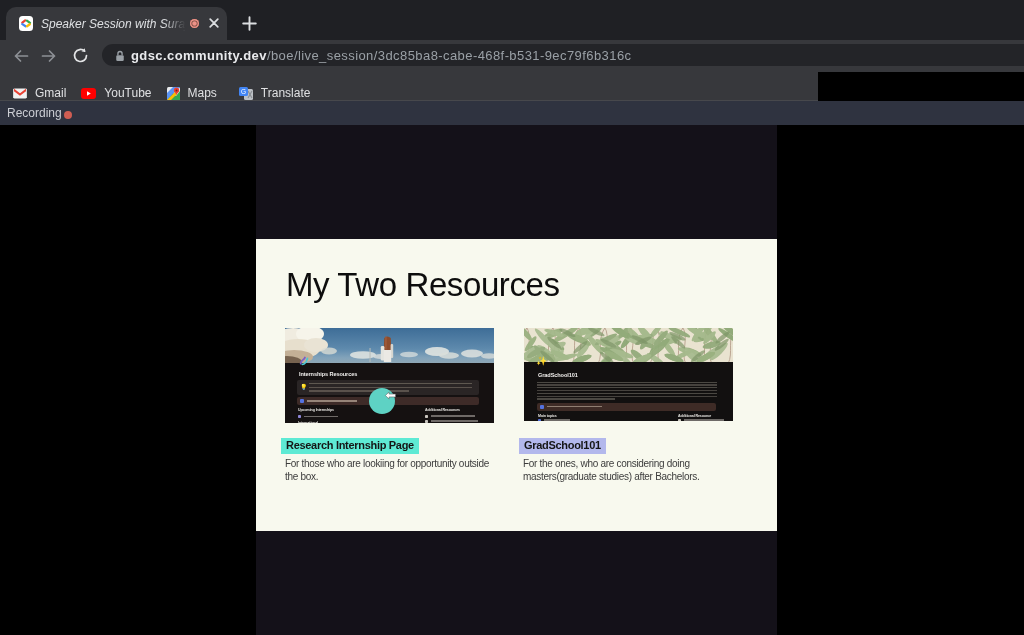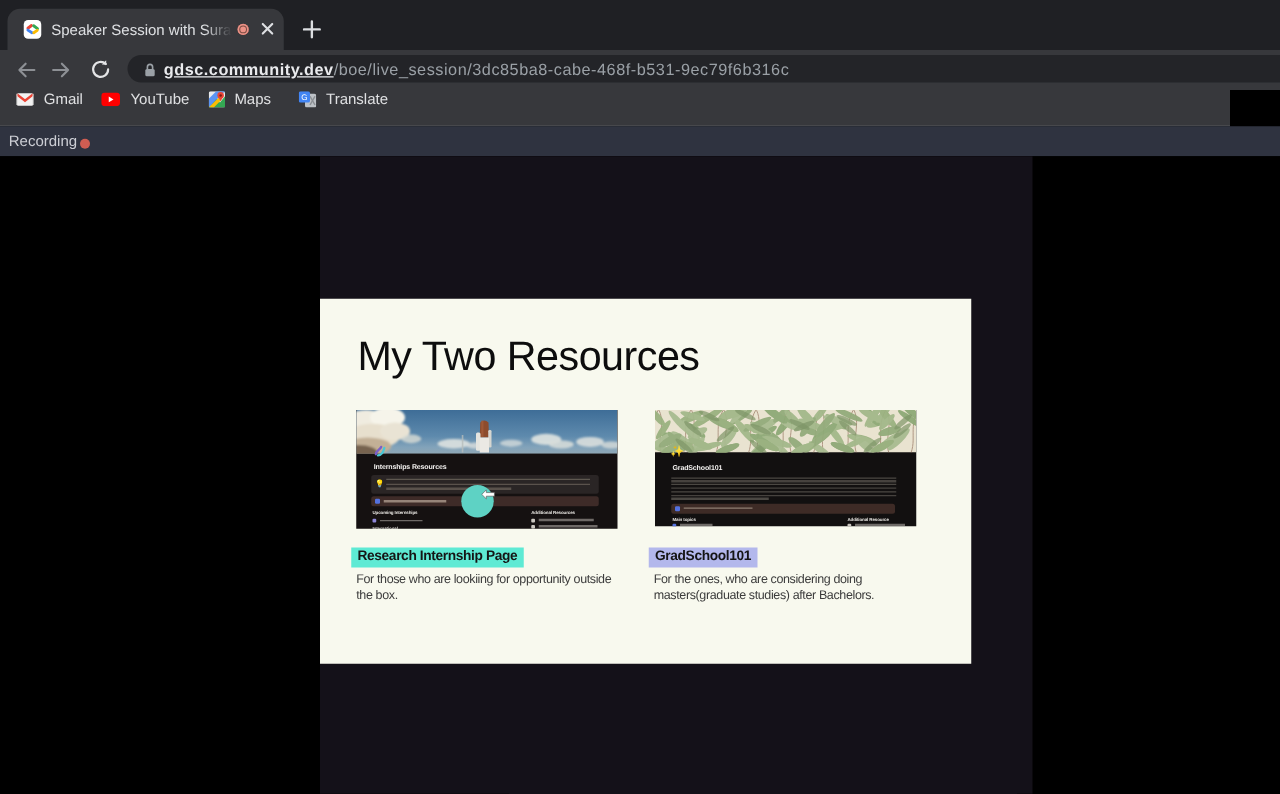--- a/index.html
+++ b/index.html
@@ -1,36 +1,36 @@
 <!DOCTYPE html>
 <html><head>
 <meta charset="utf-8">
 <style>
 * { margin:0; padding:0; box-sizing:border-box; }
 html,body { width:1024px; height:635px; overflow:hidden; background:#000; font-family:"Liberation Sans",sans-serif; }
 
 #frame { position:absolute; left:0; top:0; width:1024px; height:40px; background:#1f2024; }
-#tab { position:absolute; left:6px; top:7px; width:221px; height:33px; background:#37383c; border-radius:10px 10px 0 0; }
+#tab { position:absolute; left:6px; top:7px; width:221px; height:33px; background:#37383c; border-radius:10px 10px 0 0;font-style:italic; }
 #tab .fav { position:absolute; left:13px; top:9px; width:14px; height:15px; background:#fff; border-radius:3.5px; }
 #tab .title { position:absolute; left:35px; top:10px; width:149px; font-size:12px; color:#dee0e3; white-space:nowrap; overflow:hidden;
   -webkit-mask-image:linear-gradient(to right,#000 82%,transparent 97%); mask-image:linear-gradient(to right,#000 82%,transparent 97%); }
 #tab .recdot { position:absolute; left:184px; top:12px; width:9px; height:9px; border-radius:50%; background:#ec9287; box-shadow: inset 0 0 0 1.4px #ec9287, inset 0 0 0 2.2px rgba(100,62,54,0.85); }
 #newtab { position:absolute; left:242px; top:16px; width:15px; height:15px; }
 #toolbar { position:absolute; left:0; top:40px; width:1024px; height:32px; background:#37383c; }
 #pill { position:absolute; left:102px; top:4px; width:930px; height:22px; background:#232428; border-radius:11px 0 0 11px; }
 #pill .url { position:absolute; left:29px; top:4px; font-size:13px; color:#9aa0a6; white-space:nowrap; letter-spacing:0.42px; }
-#pill .url b { color:#e9eaed; font-weight:700;text-decoration:underline; }
-#bookmarks { position:absolute; left:0; top:72px; width:984px; height:29px; background:#37383c; border-bottom:1px solid #47484c; display:flex; align-items:flex-start; }
+#pill .url b { color:#e9eaed; font-weight:700; }
+#bookmarks { position:absolute; left:0; top:72px; width:818px; height:29px; background:#37383c; border-bottom:1px solid #47484c; display:flex; align-items:flex-end; }
 #bookmarks .bm { display:flex; align-items:center; font-size:12px; color:#dfe0e2; }
 #recbar { position:absolute; left:0; top:101px; width:1024px; height:24px; background:#2f3340; }
 #recbar span { position:absolute; left:7px; top:5px; font-size:12px; color:#ccced4; }
 #recbar i { position:absolute; left:64px; top:10px; width:8px; height:8px; border-radius:50%; background:#cf5d52; }
 
 #content { position:absolute; left:0; top:125px; width:1024px; height:510px; background:#000; }
-#screen { position:absolute; left:256px; top:0; width:570px; height:510px; background:#141119; }
+#screen { position:absolute; left:256px; top:0; width:521px; height:510px; background:#141119; }
 #slide { position:absolute; left:0; top:114px; width:521px; height:292px; background:#f8f9ee; color:#111; }
 #slide h1 { position:absolute; left:30px; top:27px; font-size:33px; font-weight:500; letter-spacing:-0.4px; color:#0d0d0d; }
 .shot { position:absolute; top:89px; width:209px; background:#151111; overflow:hidden; }
 #shotL { left:29px; height:95px; }
 #shotR { left:268px; height:93px; background:#121010; }
 .cover { position:absolute; left:0; top:0; width:209px; }
 .label { position:absolute; top:199px; height:15.5px; font-size:11px; font-weight:700; letter-spacing:-0.3px; color:#151515; line-height:15.5px; padding:0 5px; white-space:nowrap; }
 #labL { left:25px; background:#5eead4; }
 #labR { left:263px; background:#b3b8ec; }
 .desc { position:absolute; top:218px; font-size:10px; letter-spacing:-0.3px; line-height:13.2px; color:#3c3c3c; }

